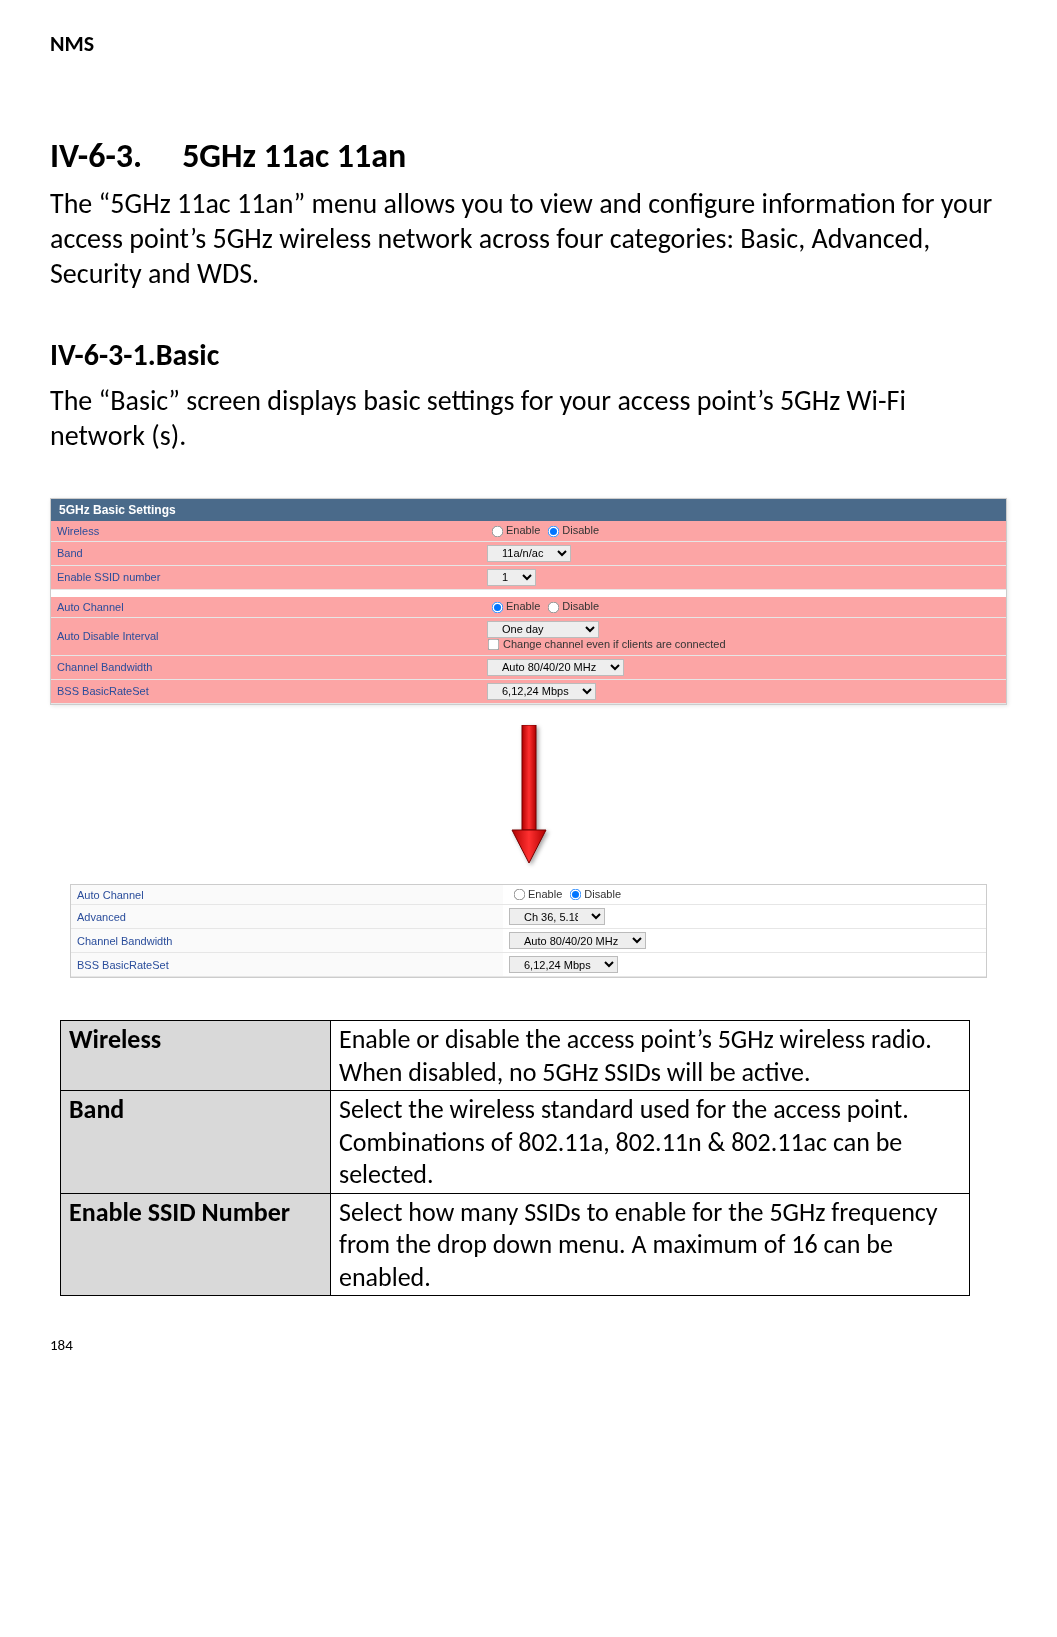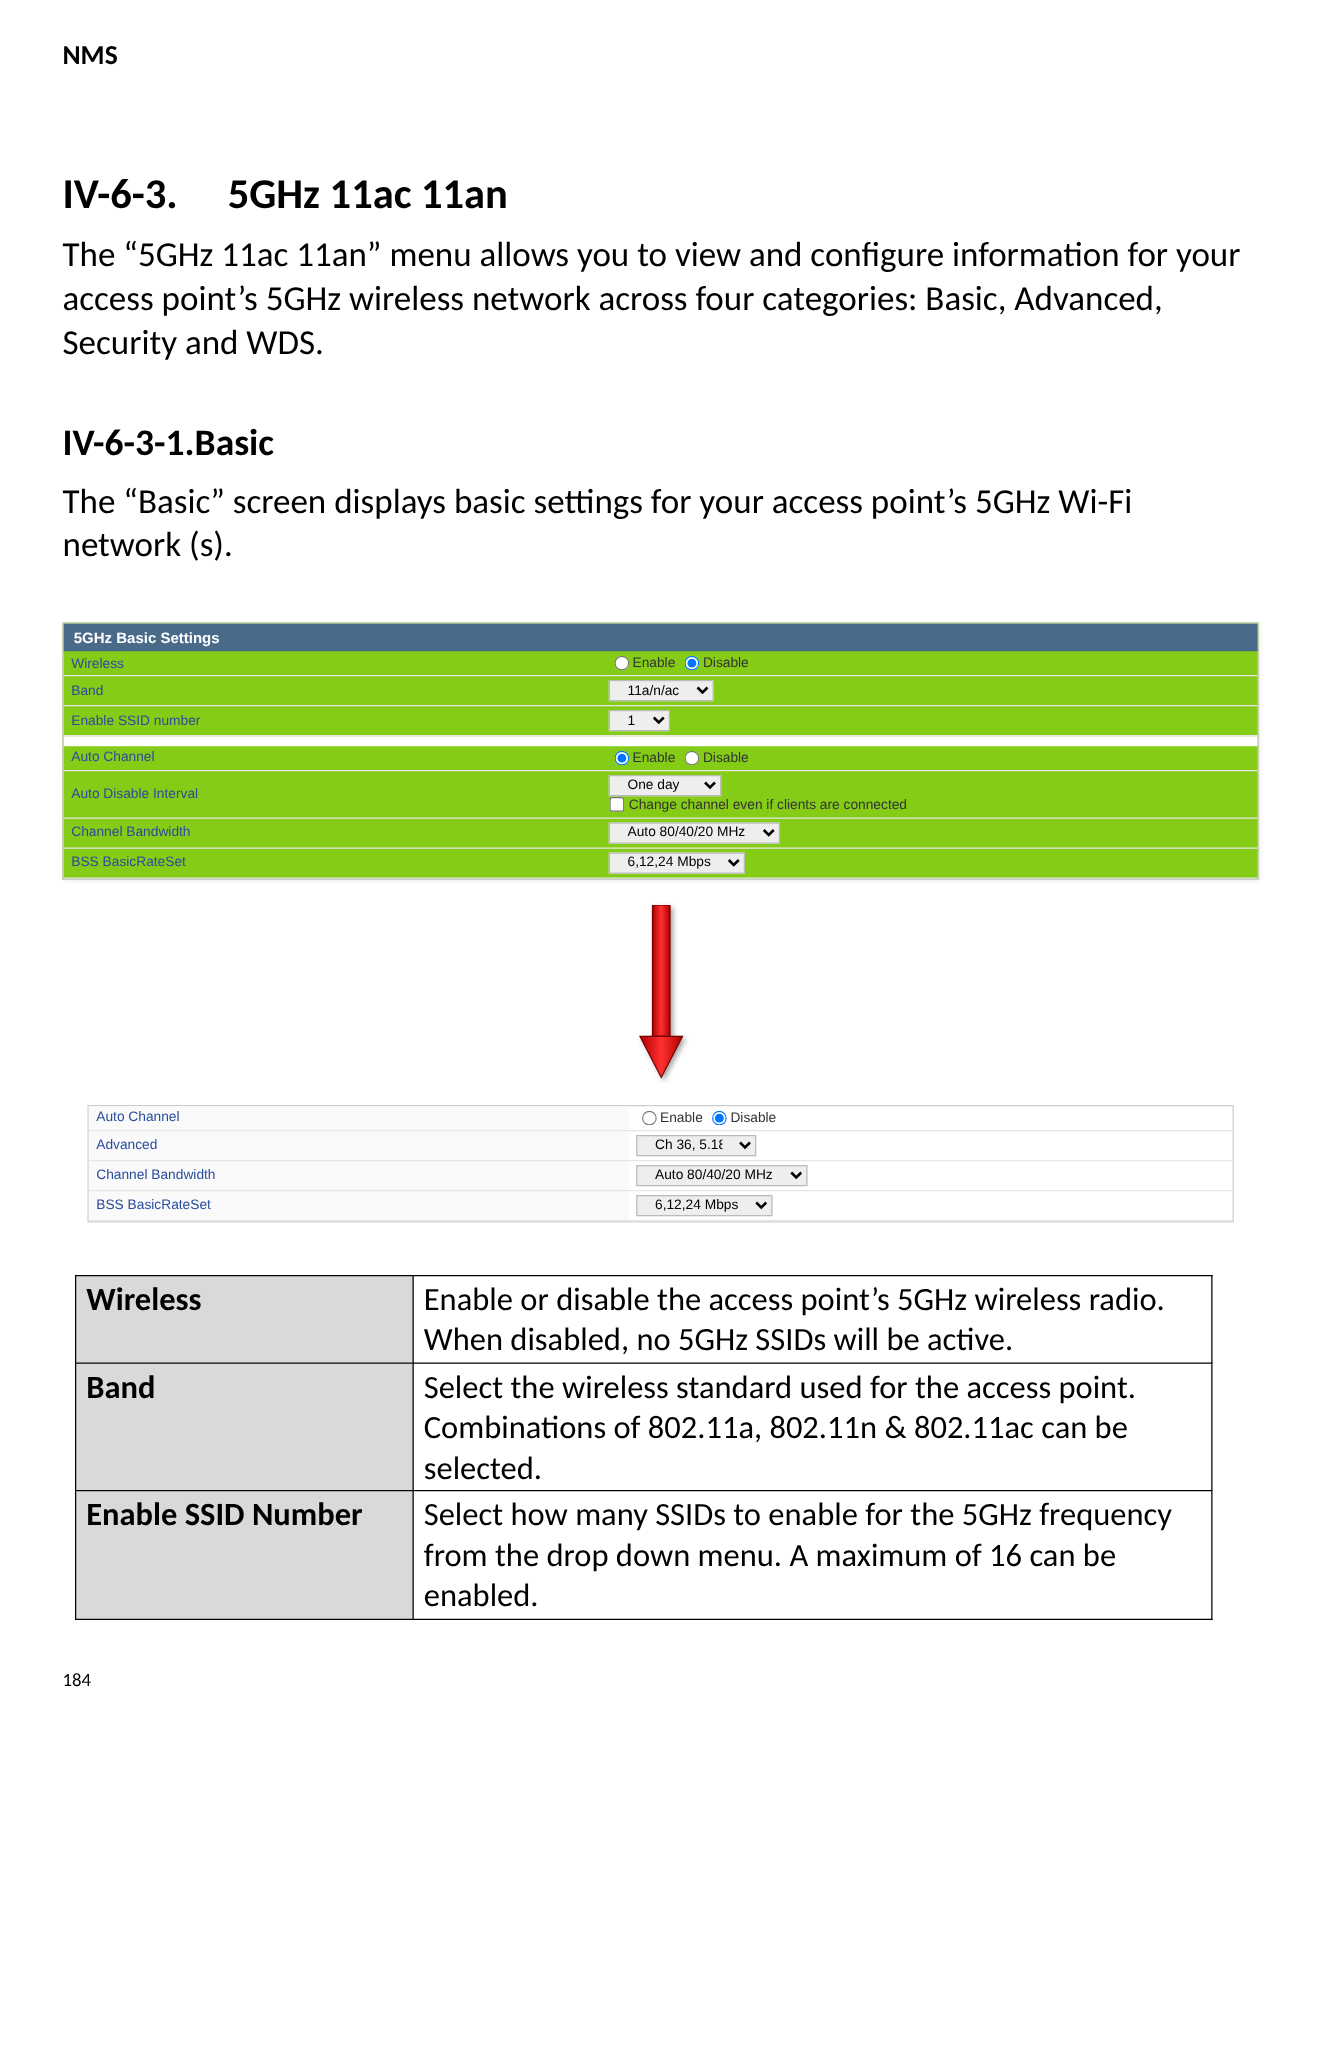--- a/index.html
+++ b/index.html
@@ -40,21 +40,21 @@
     .subsection2 {
       font-size: 28px;
       line-height: 1.25;
       margin-top: 10px;
       margin-bottom: 45px;
     }
     
     .ui-box {
       border: 1px solid #ccc;
       font-family: Arial, sans-serif;
-      background: #84cc16;
+      background: #fca5a5;
       box-shadow: 1px 1px 4px rgba(0,0,0,0.1);
     }
     .ui-header {
       background: #4a6a8a;
       color: #fff;
       font-weight: bold;
       font-size: 12px;
       padding: 4px 8px;
     }
     .ui-table {
@@ -203,21 +203,21 @@
     <tr>
       <td class="label">Auto Channel</td>
       <td class="value">
         <input type="radio" checked="" style=""><span class="radio-label">Enable</span>
         <input type="radio" style=""><span class="radio-label">Disable</span>
       </td>
     </tr>
     <tr>
       <td class="label">Auto Disable Interval</td>
       <td class="value">
-        <select style="width:90px"><option>One day</option></select><br>
+        <select style="width:112px"><option>One day</option></select><br>
         <input type="checkbox" style=""><span class="radio-label">Change channel even if clients are connected</span>
       </td>
     </tr>
     <tr>
       <td class="label">Channel Bandwidth</td>
       <td class="value"><select><option>Auto 80/40/20 MHz</option></select></td>
     </tr>
     <tr>
       <td class="label">BSS BasicRateSet</td>
       <td class="value"><select><option>6,12,24 Mbps</option></select></td>

